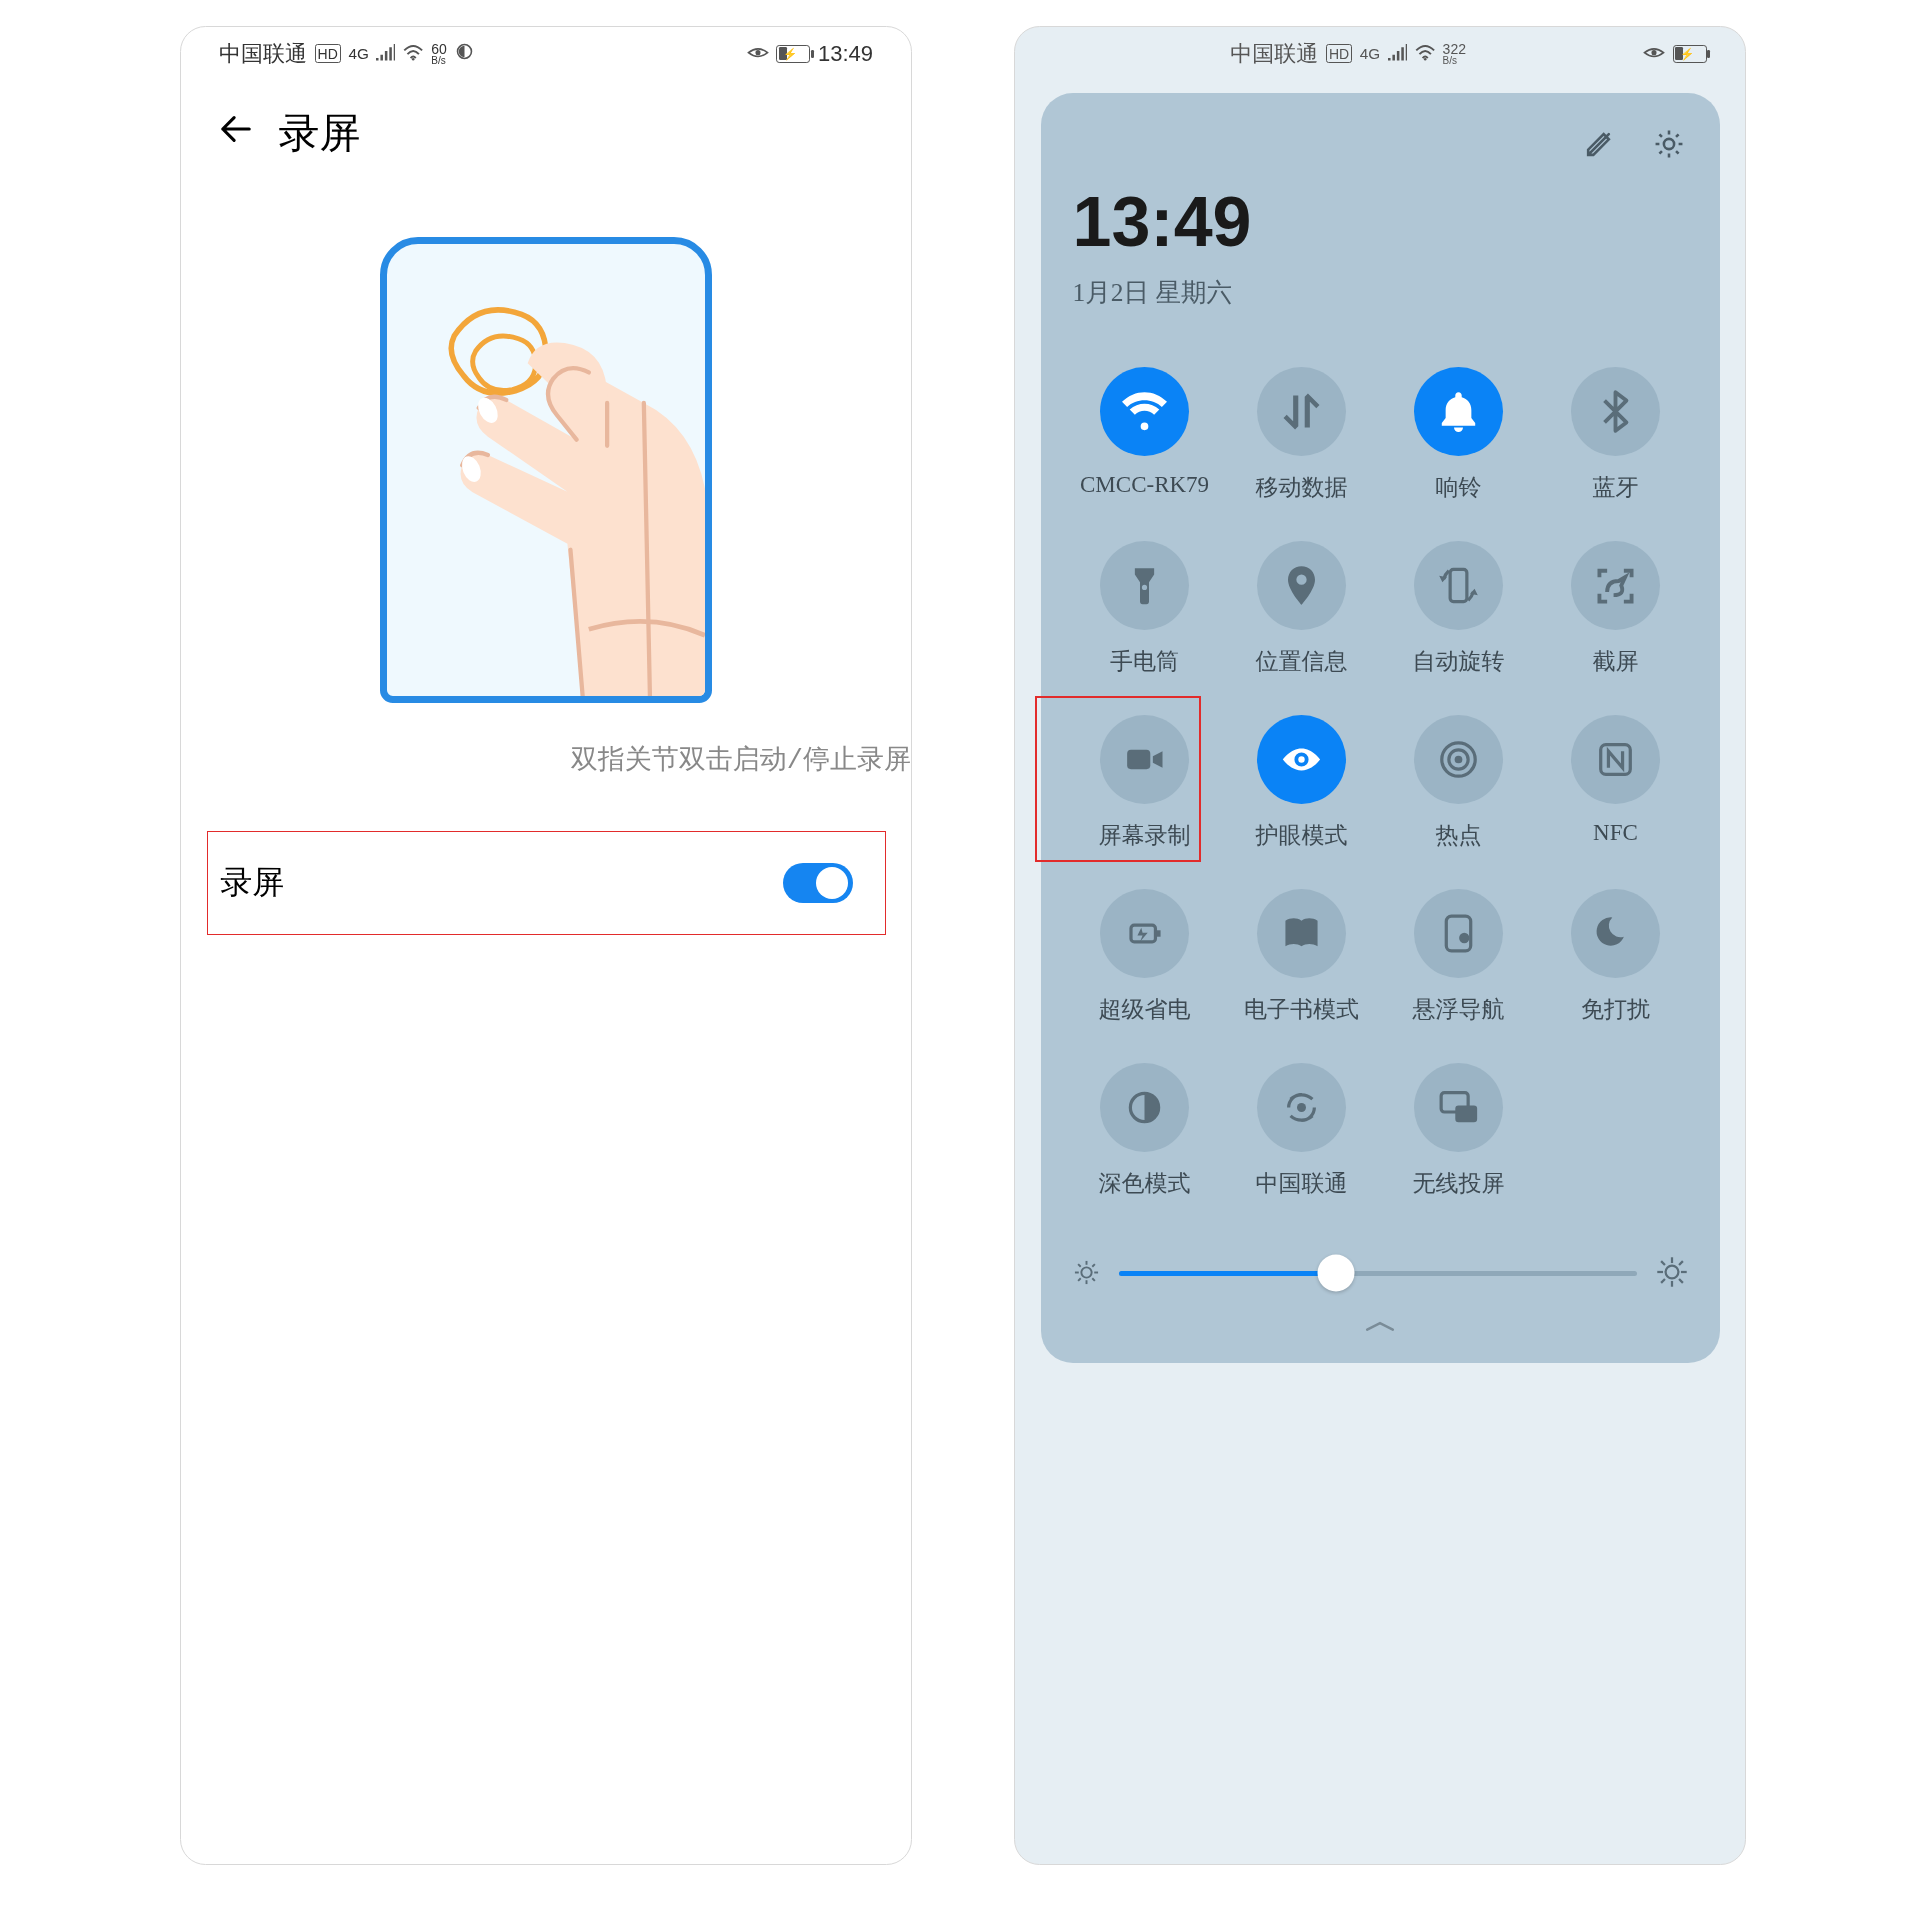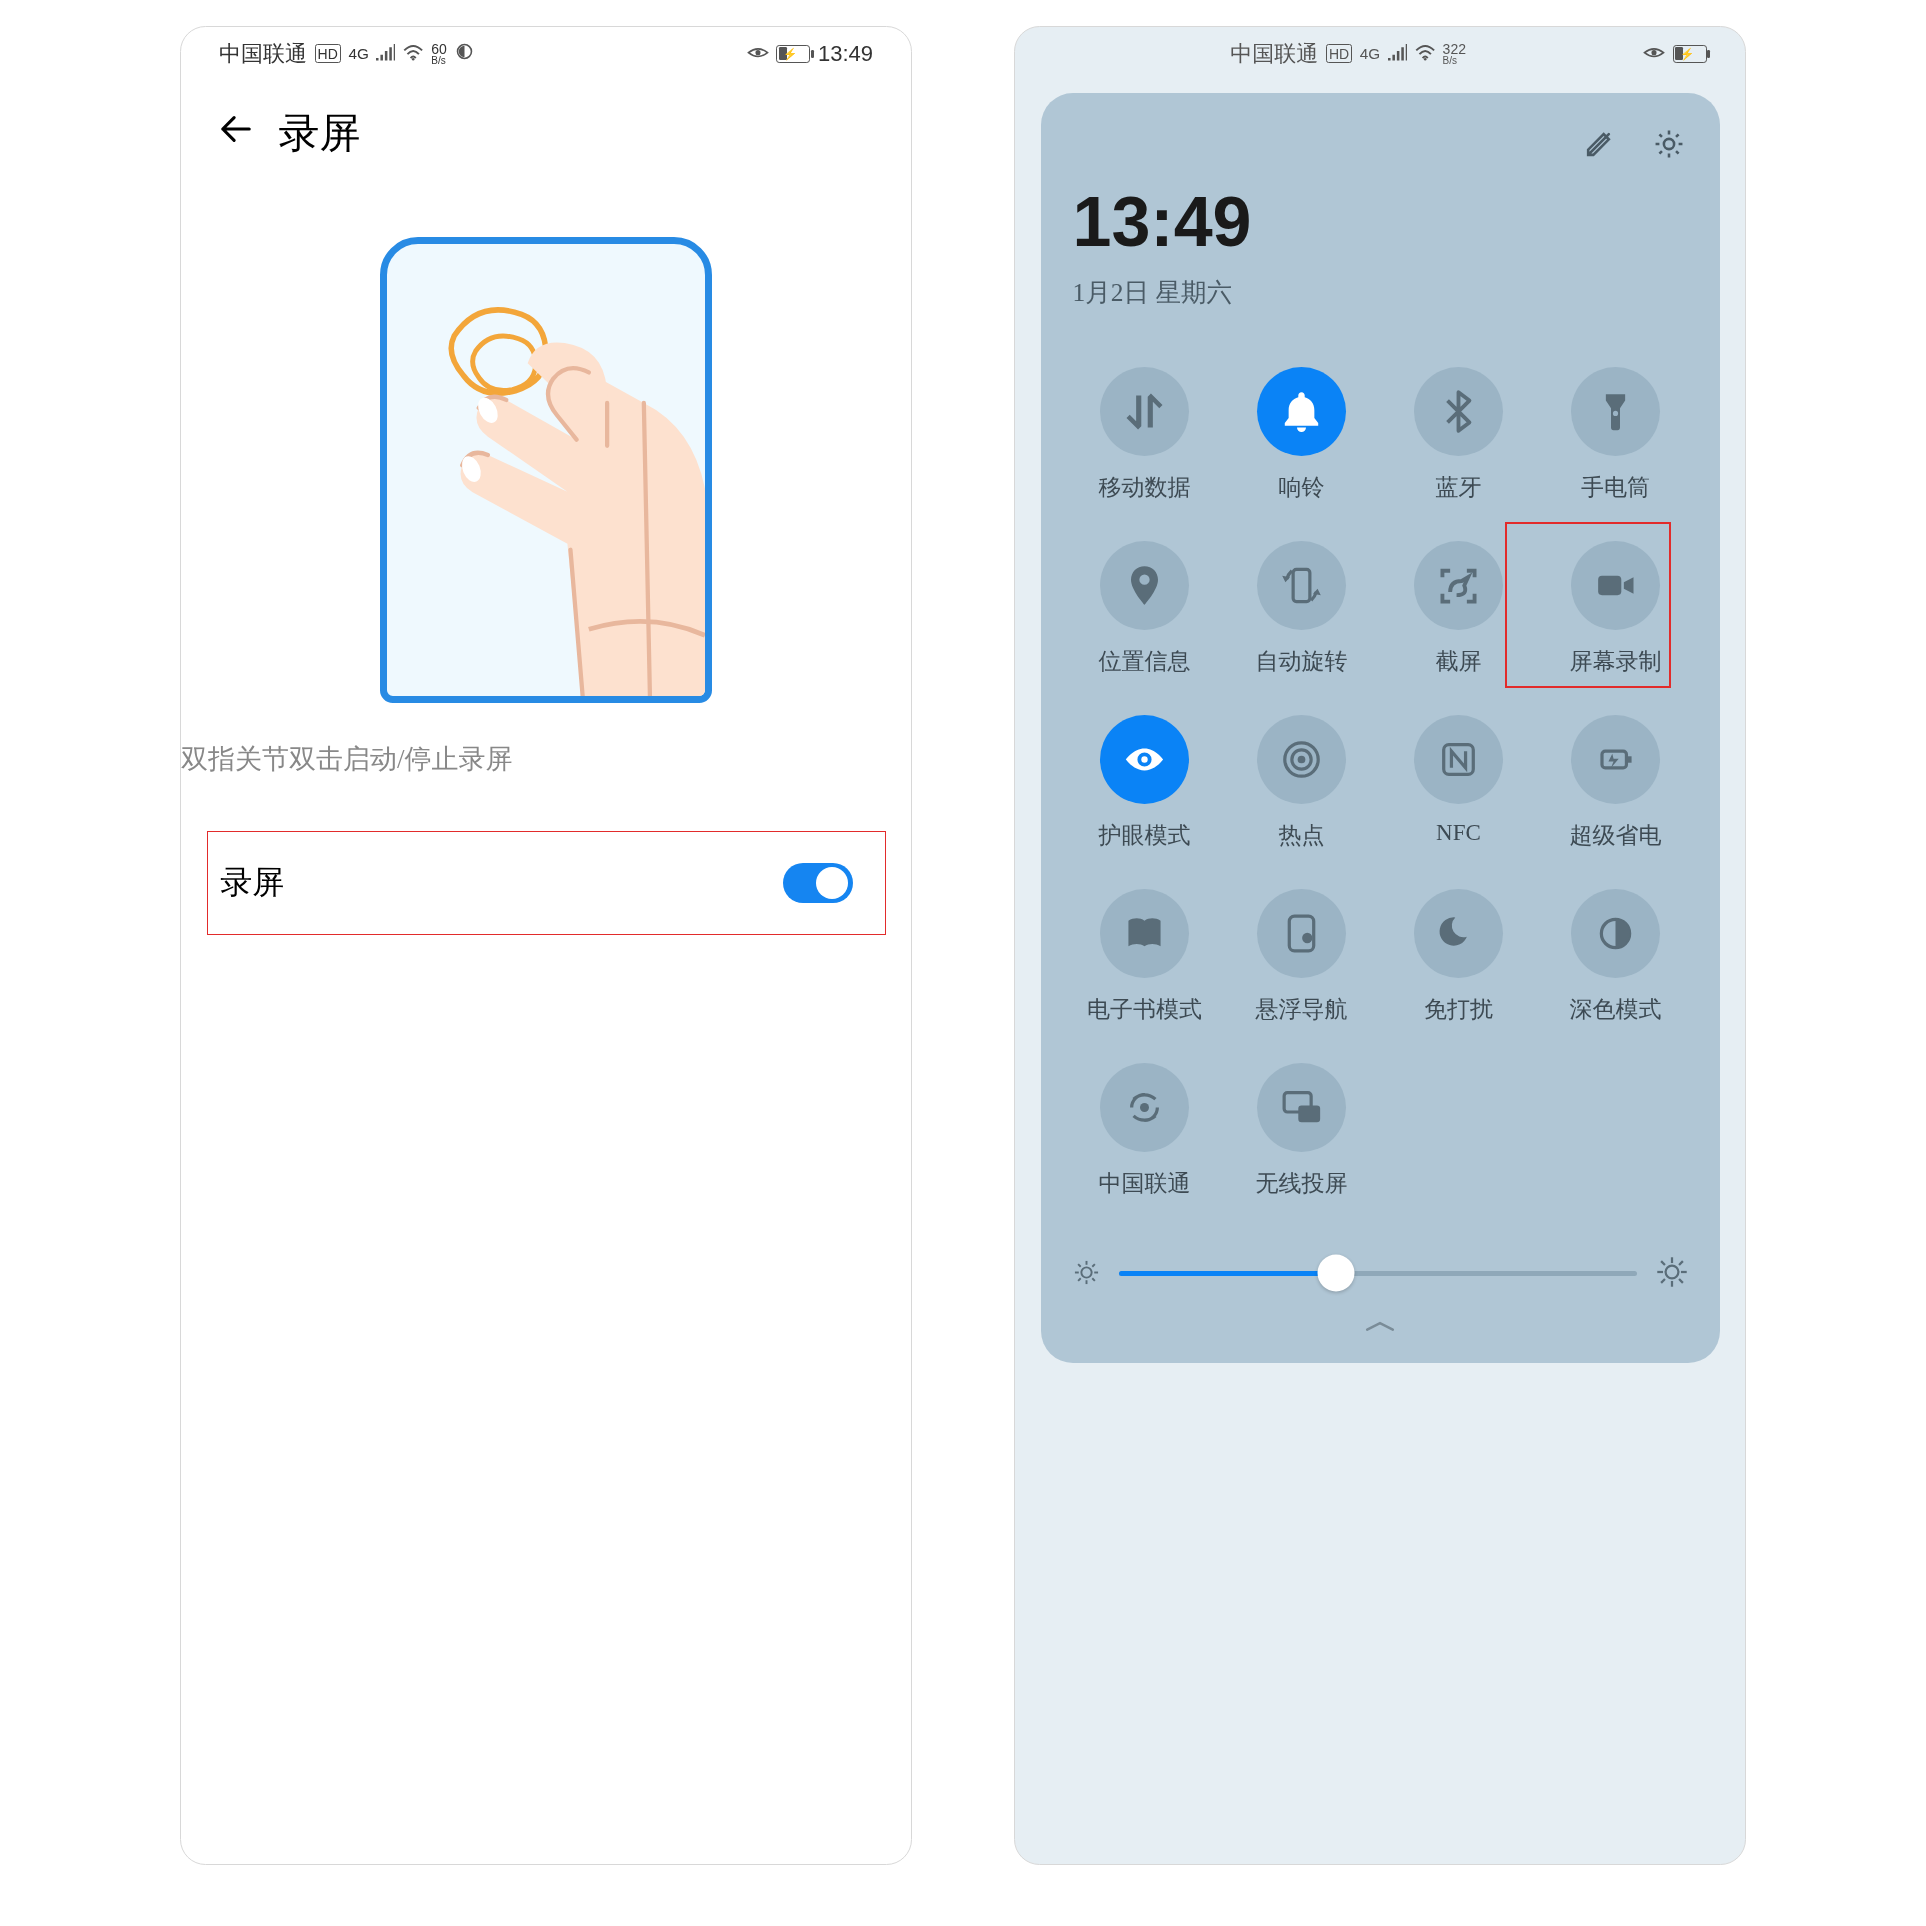--- a/index.html
+++ b/index.html
@@ -60,25 +60,25 @@
     border: 7.7px solid #288be4;
     border-radius: 38px;
     border-bottom-left-radius: 12.8px;
     border-bottom-right-radius: 12.8px;
     background: #eff9fe;
     position: relative;
     overflow: hidden;
   }
   .illus svg { position: absolute; inset: 0; }
   .hint-text {
-    text-align: left;
+    text-align: right;
     font-size: 27px;
     color: #888;
     margin-top: 38px;
-    font-family: Liberation Serif, serif;
+    font-family: Liberation Mono, monospace;
   }
   .toggle-row {
     margin: 54px 25.5px 0;
     border: 1.9px solid #e22b2b;
     display: flex;
     align-items: center;
     justify-content: space-between;
     padding: 29px 32px 29px 12.8px;
   }
   .toggle-label { font-size: 32px; font-family: "KaiTi", cursive; }
@@ -311,20 +311,28 @@
         <svg width="32" height="32" viewBox="0 0 50 50">
             <circle cx="25" cy="25" r="8" fill="none" stroke="currentColor" stroke-width="4"></circle>
             <path fill="none" stroke="currentColor" stroke-width="4" d="M25 4v6M25 40v6M4 25h6M40 25h6M10 10l4 4M36 36l4 4M40 10l-4 4M10 40l4-4"></path>
           </svg>
       </div>
     </div>
     <div class="clock-time">13:49</div>
     <div class="clock-date">1月2日 星期六</div>
 
     <div class="tiles" id="tiles-grid">
+        <div class="tile active">
+          <div class="circle">
+            <svg viewBox="0 0 70 70">
+              <path fill="currentColor" d="M35 52a6 6 0 100 12 6 6 0 000-12zM12 32c13-12 33-12 46 0l-8 8c-8-8-22-8-30 0zM0 20C20 0 50 0 70 20l-8 8C48 14 22 14 8 28z"></path>
+            </svg>
+          </div>
+          <div class="tile-label">CMCC-RK79</div>
+        </div>
         <div class="tile">
           <div class="circle">
             <svg viewBox="0 0 70 70">
               <path fill="currentColor" d="M22 10v40l-10-10-5 5 18 18 5-5V10zM48 60V20l10 10 5-5L45 7l-5 5v48z"></path>
             </svg>
           </div>
           <div class="tile-label">移动数据</div>
         </div>
         <div class="tile active">
           <div class="circle">

